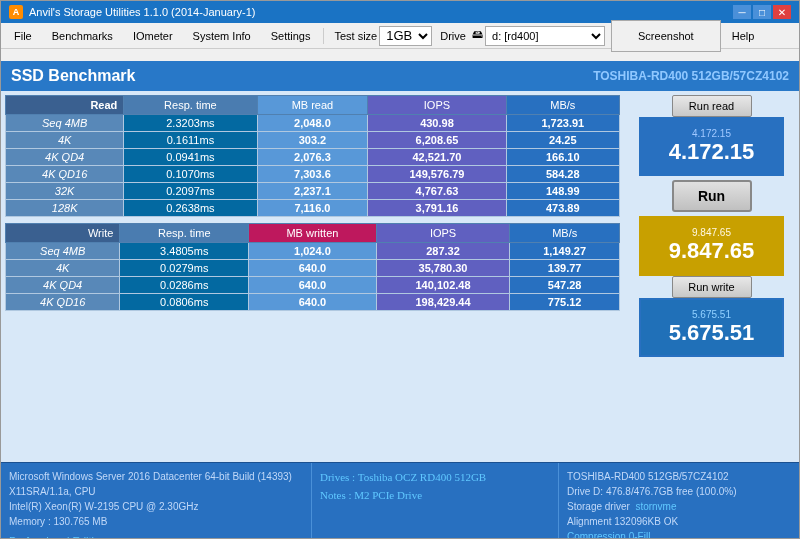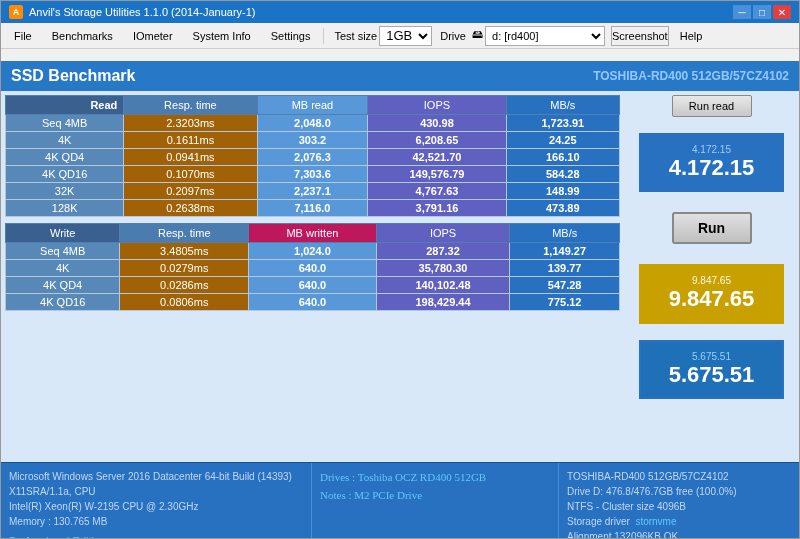--- a/index.html
+++ b/index.html
@@ -88,23 +88,23 @@
     .drive-label { font-size: 11px; margin-left: 6px; }
     .drive-select {
       height: 20px;
       font-size: 11px;
       padding: 0 2px;
       border: 1px solid #aaa;
       background: white;
       width: 120px;
     }
     .screenshot-btn {
-      height: 20px;
-      font-size: 11px;
-      padding: 0 0;
+      height: 32px;
+      font-size: 11px;
+      padding: 0 26px;
       border: 1px solid #aaa;
       background: #f0f0f0;
       cursor: pointer;
       margin-left: 4px;
     }
     
     .header-banner {
       background: #2878c8;
       color: white;
       padding: 4px 10px;
@@ -160,23 +160,24 @@
     .bench-table td {
       padding: 2px 6px;
       text-align: center;
       border: 1px solid #b0c8e0;
     }
     .cell-label {
       background: #5888b8;
       color: white;
       text-align: right;
       font-size: 11px;
+      font-style: italic;
     }
     .cell-resp {
-      background: #a16207;
+      background: #0369a1;
       color: white;
     }
     .cell-mb {
       background: #5898d8;
       color: white;
       font-weight: bold;
     }
     .cell-iops {
       background: #6060c0;
       color: white;
@@ -188,21 +189,21 @@
       font-weight: bold;
     }
     .section-divider { height: 6px; }
     
     .right-panel {
       width: 175px;
       padding: 4px;
       display: flex;
       flex-direction: column;
       align-items: center;
-      gap: 16px;
+      gap: 0;
     }
     .score-box {
       width: 145px;
       border: 2px solid #2870c0;
       background: #2870c0;
       text-align: center;
       padding: 9px;
     }
     .score-box-label {
       font-size: 10px;
@@ -386,21 +387,21 @@
       <td class="cell-mbs">473.89</td>
     </tr>
         </tbody>
     </table>
 
     <div class="section-divider"></div>
 
     <table class="bench-table">
       <thead>
         <tr>
-          <th class="write-header" style="background:#3a6090;text-align:center;">Write</th>
+          <th class="write-header" style="background:#3a6090;text-align:right;">Write</th>
           <th style="background:#4a7cb0;">Resp. time</th>
           <th style="background:#be185d;">MB written</th>
           <th style="background:#6060c0;">IOPS</th>
           <th style="background:#2870c0;">MB/s</th>
         </tr>
       </thead>
       <tbody id="write-tbody">
       <tr>
       <td class="cell-label">Seq 4MB</td>
       <td class="cell-resp">3.4805ms</td>
@@ -442,20 +443,21 @@
       <div class="score-box-value">4.172.15</div>
     </div>
 
     <button class="run-btn">Run</button>
 
     <div class="score-box gold">
       <div class="score-box-label">9.847.65</div>
       <div class="score-box-value">9.847.65</div>
     </div>
 
+    <button class="run-write-btn">Run write</button>
 
     <div class="score-box teal">
       <div class="score-box-label">5.675.51</div>
       <div class="score-box-value">5.675.51</div>
     </div>
   </div>
 </div>
 
 <div class="bottom-panel">
   <div class="bottom-left">
@@ -465,18 +467,17 @@
     <div>Memory : 130.765 MB</div>
     <div class="professional">Professional Edition</div>
   </div>
   <div class="bottom-center">
     <div>Drives : Toshiba OCZ RD400 512GB</div>
     <div>Notes : M2 PCIe Drive</div>
   </div>
   <div class="bottom-right">
     <div>TOSHIBA-RD400 512GB/57CZ4102</div>
     <div>Drive D: 476.8/476.7GB free (100.0%)</div>
-    <div>NTFS - Cluster size 4096B</div>
     <div>Storage driver &nbsp;<span style="color:#60c8ff;">stornvme</span></div>
     <div>Alignment 132096KB OK</div>
     <div style="color:#60c8ff;">Compression 0-Fill</div>
   </div>
 </div>
 
 </body></html>

